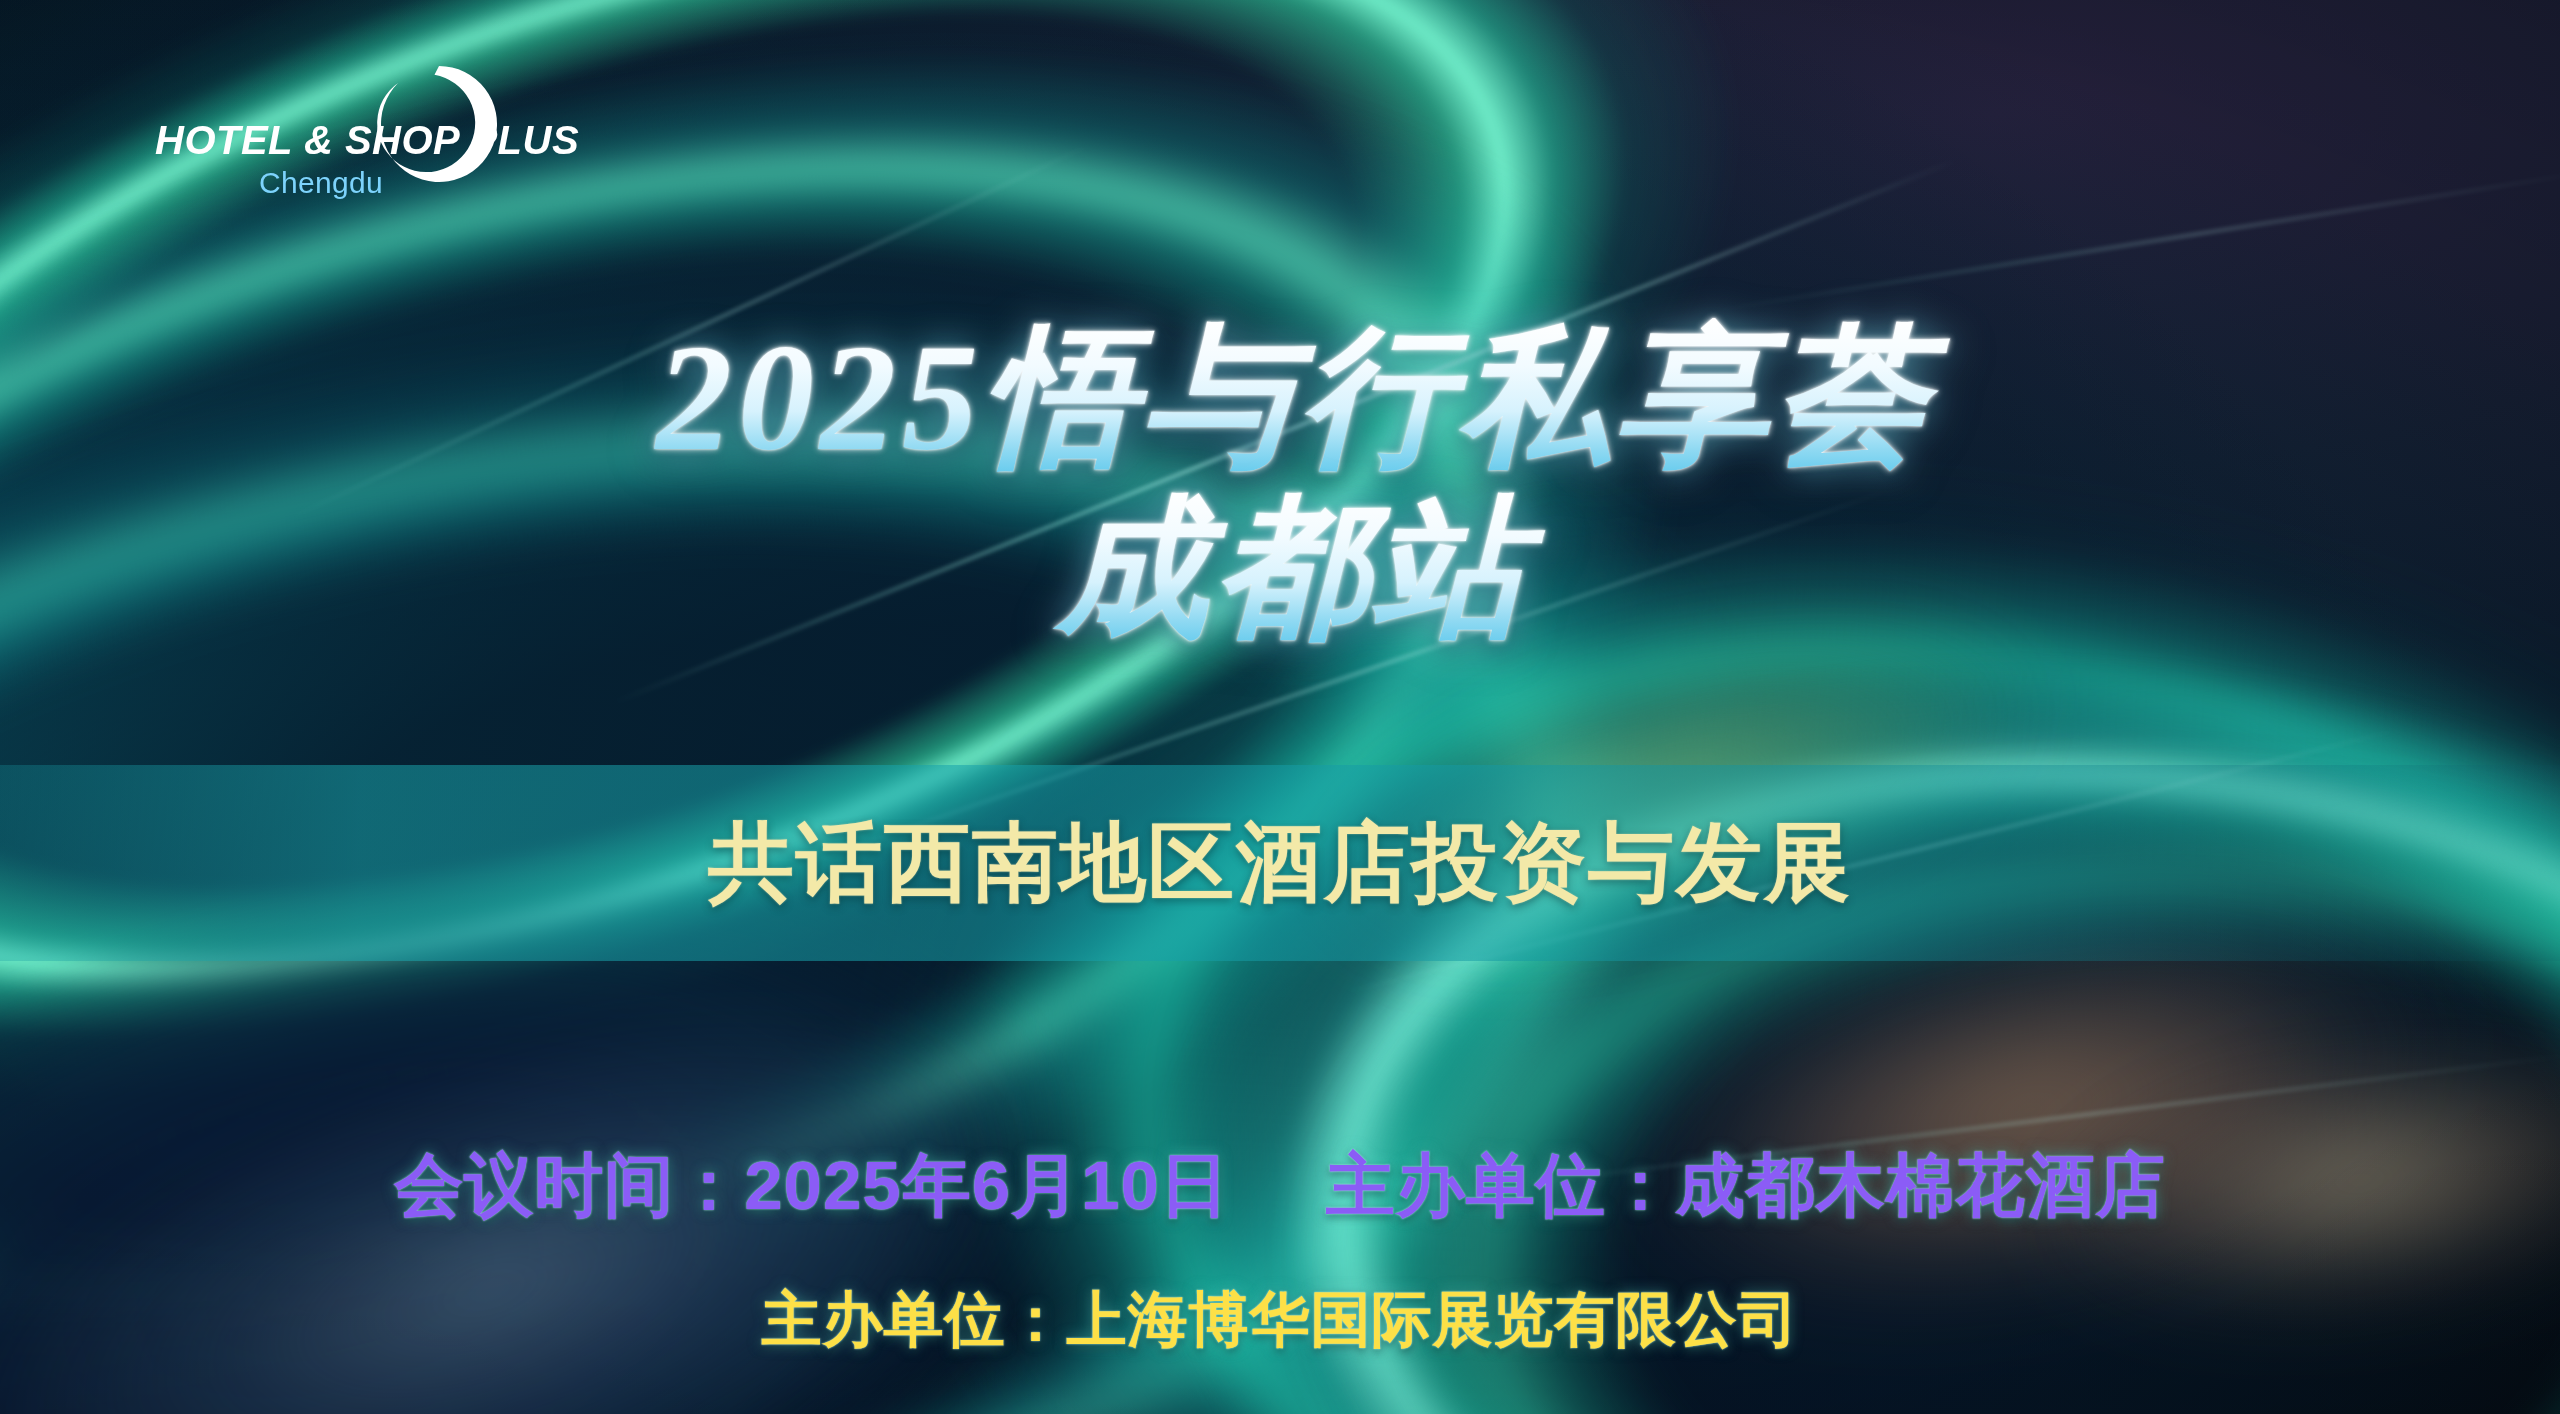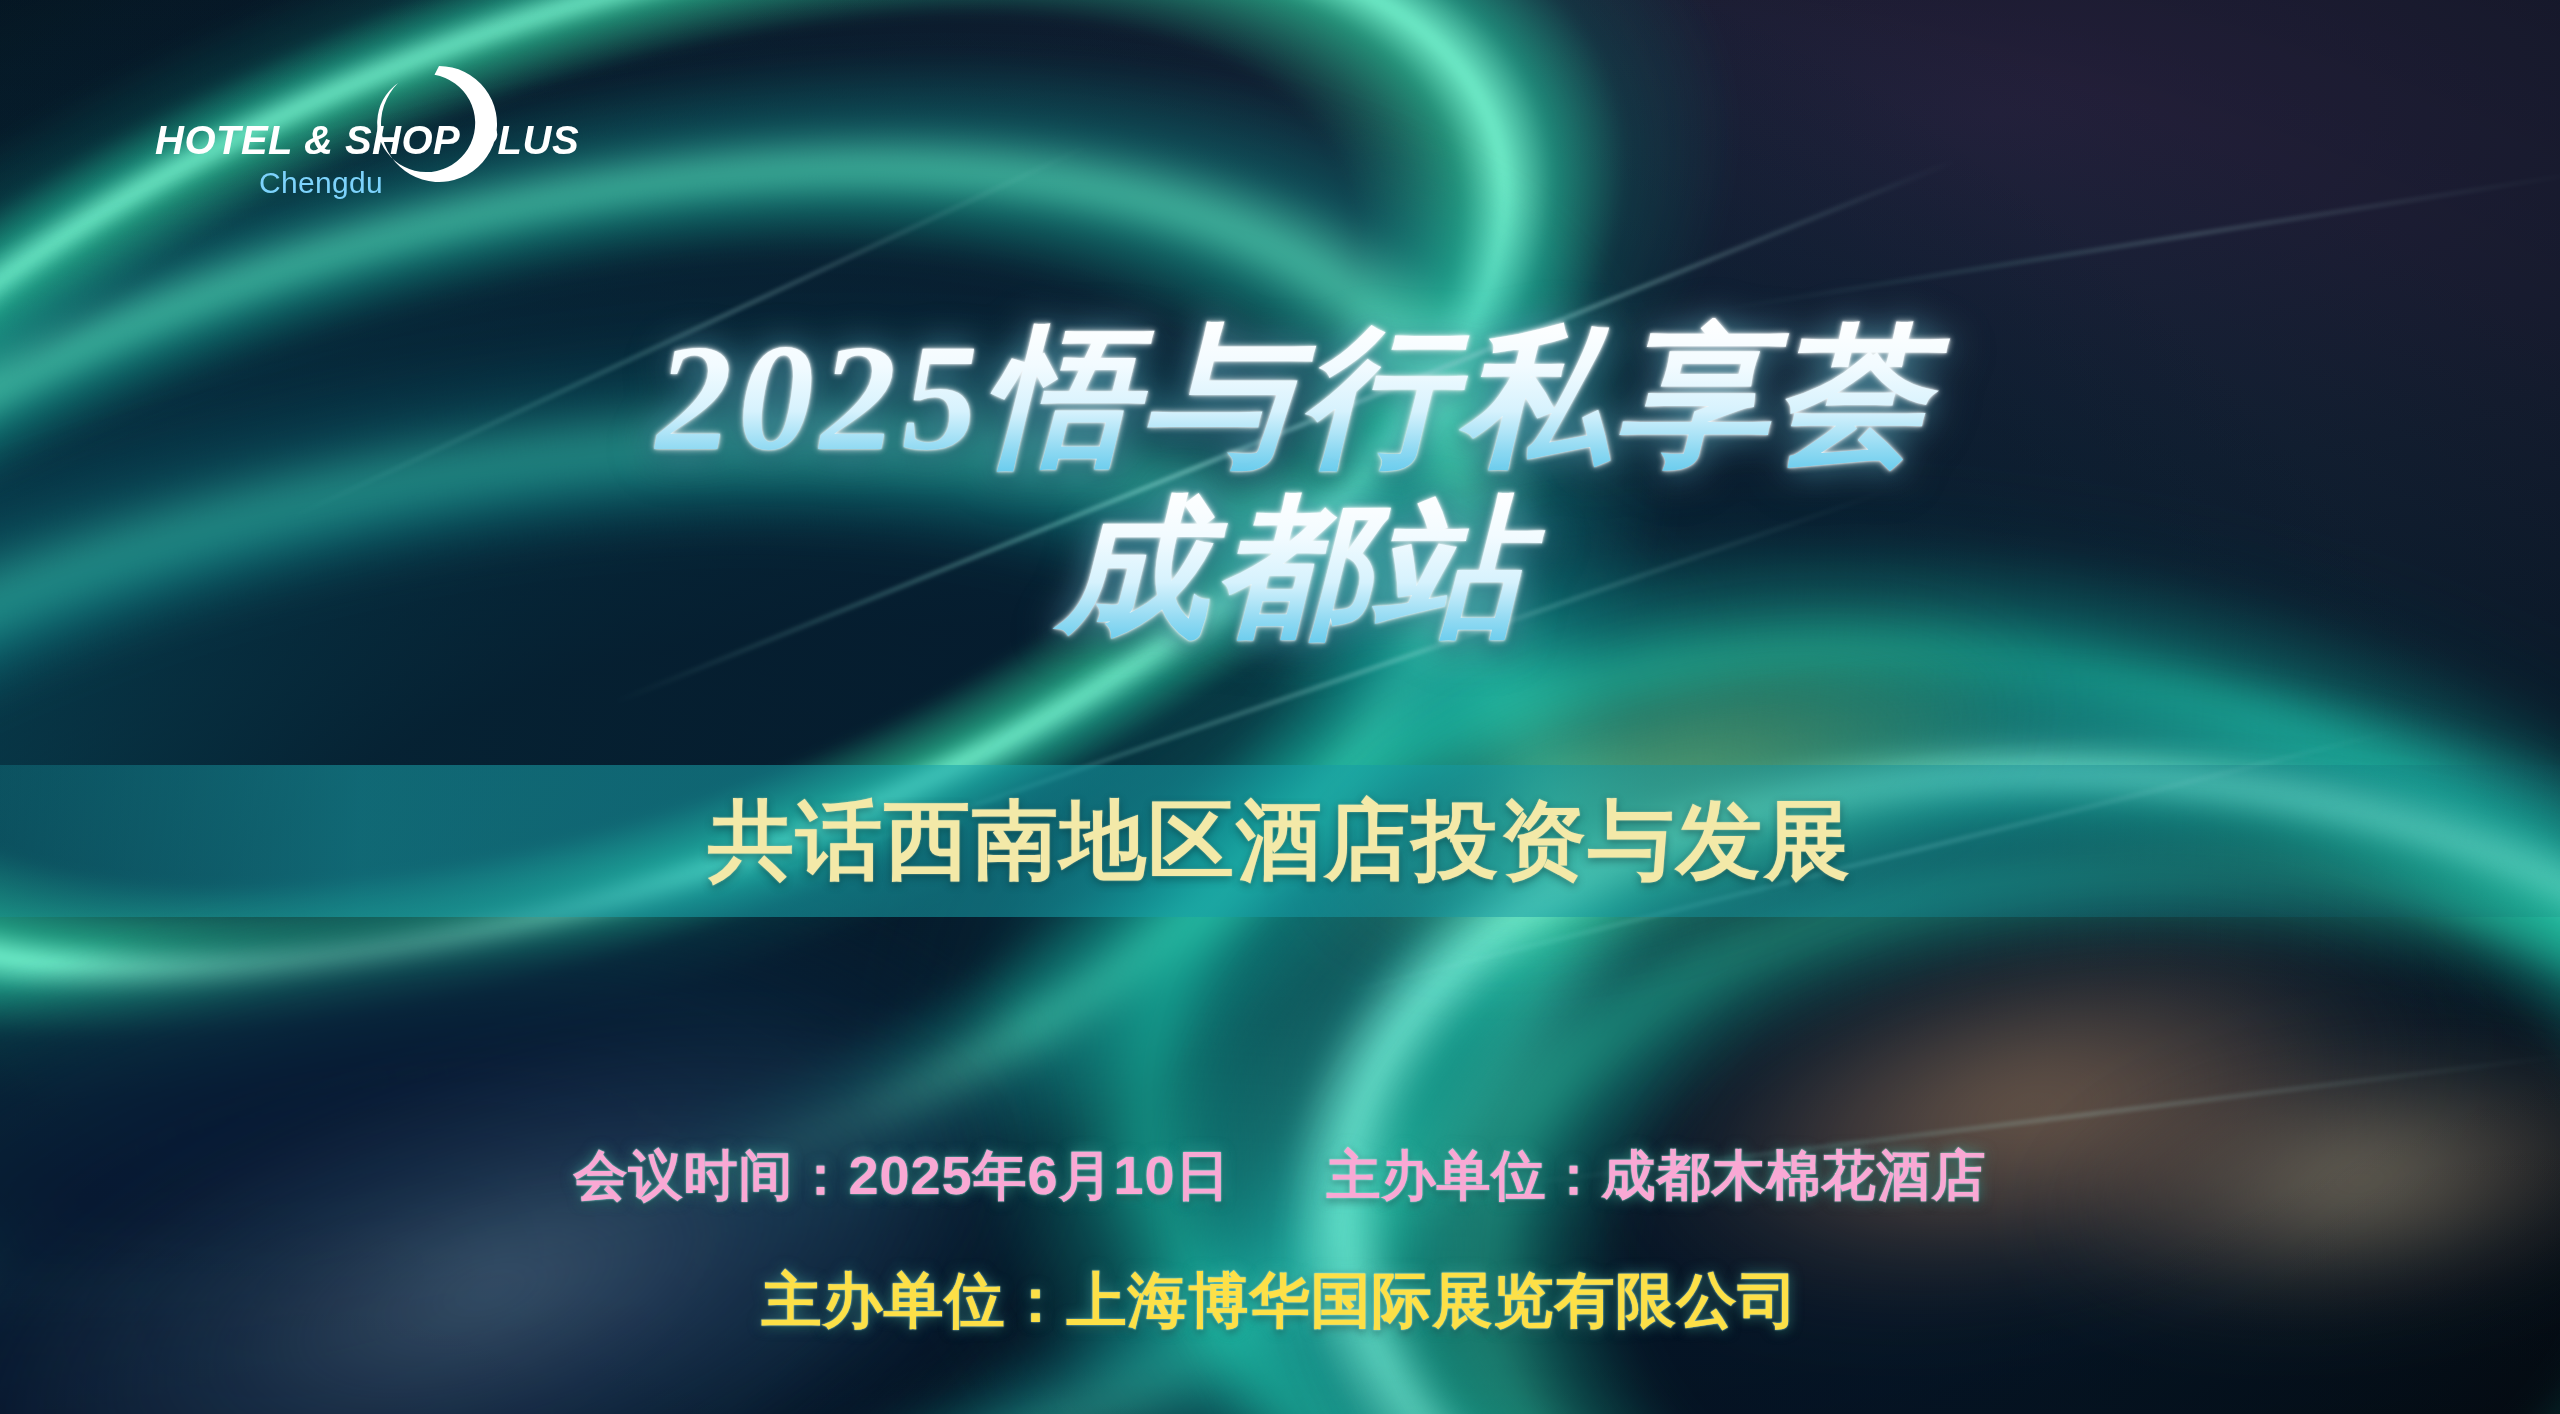--- a/index.html
+++ b/index.html
@@ -261,21 +261,21 @@
       drop-shadow(0 6px 12px rgba(0,30,45,.55));
   }
   .title-line-1{font-size:152px;}
   .title-line-2{font-size:152px; margin-top:10px;font-style:italic;}
 
   
   #subtitle-band{
     position:absolute;
     left:0; right:0;
     top:765px;
-    height:152px;
+    height:196px;
     z-index:9;
     background:linear-gradient(90deg,
         rgba(22,150,160,.30) 0%,
         rgba(26,168,176,.52) 14%,
         rgba(22,160,170,.55) 42%,
         rgba(20,146,158,.48) 70%,
         rgba(14,110,124,.26) 88%,
         rgba(10,80,96,.10) 100%);
     display:flex;
     align-items:center;
@@ -301,23 +301,23 @@
     font-family:"Liberation Sans","DejaVu Sans",sans-serif;
   }
   .meta-row{
     display:flex;
     justify-content:center;
     align-items:baseline;
     gap:96px;
     white-space:nowrap;
   }
   .meta-item{
-    font-size:54px;
+    font-size:69px;
     font-weight:700;
-    color:#f9a8d4;
+    color:#8b5cf6;
     letter-spacing:1px;
     text-shadow:
       0 0 2px rgba(190,255,244,.9),
       0 0 14px rgba(90,230,210,.55),
       0 3px 8px rgba(0,25,30,.6);
   }
   .organizer{
     margin-top:48px;
     font-size:60px;
     font-weight:700;

